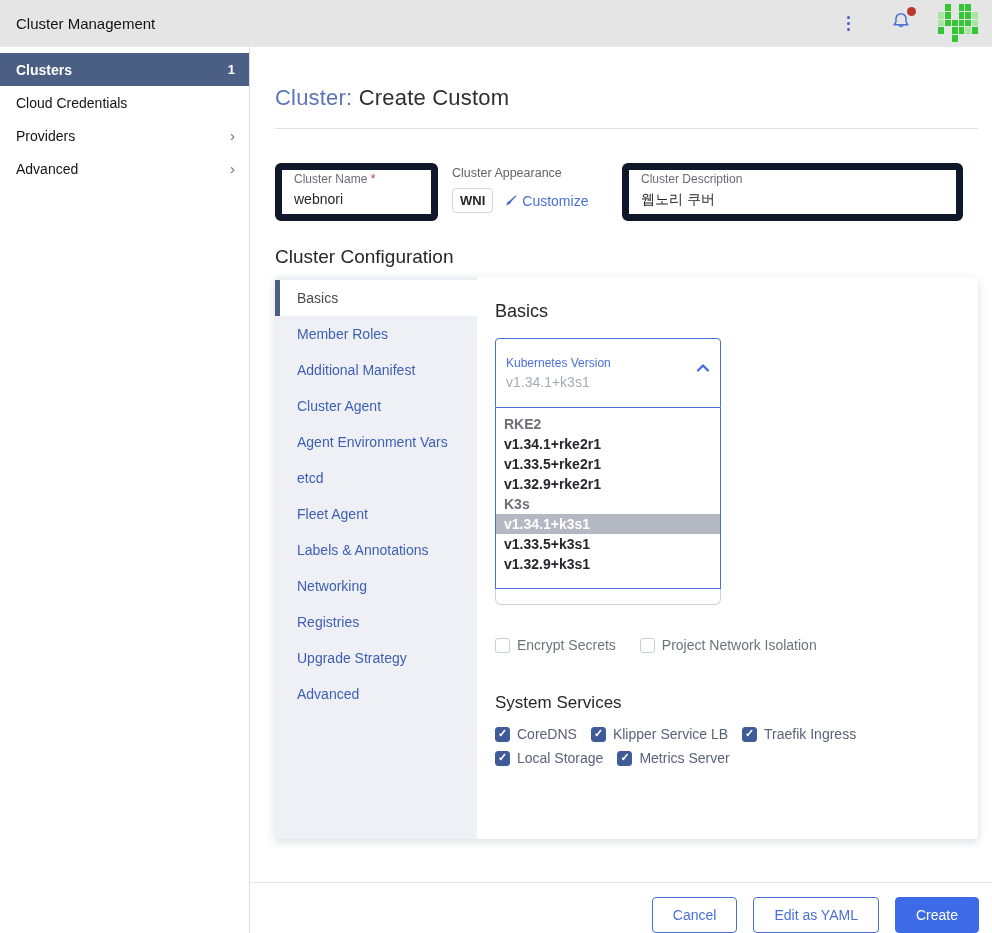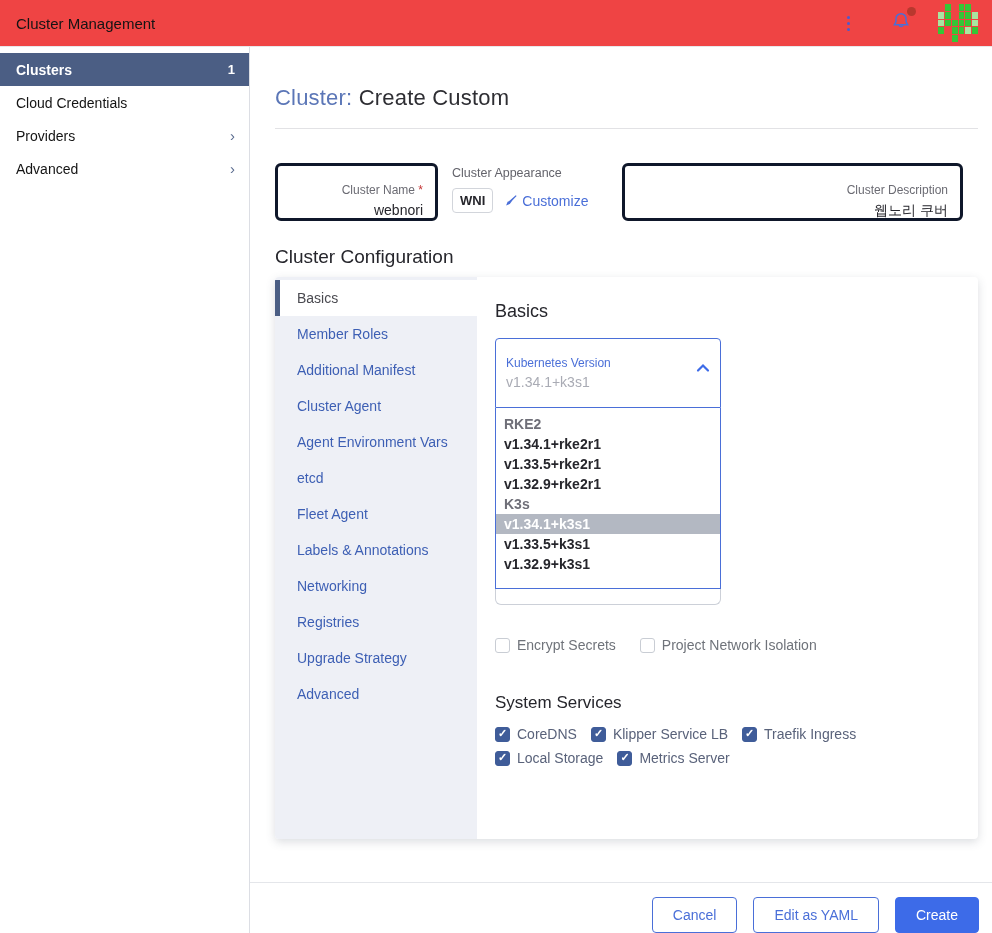--- a/index.html
+++ b/index.html
@@ -1,19 +1,19 @@
 <!DOCTYPE html>
 <html><head>
 <meta charset="utf-8">
 <style>
   * { margin:0; padding:0; box-sizing:border-box; }
   html,body { width:992px; height:933px; background:#fff; font-family:"Liberation Sans", sans-serif; color:#2e2e33; overflow:hidden; }
 
   
-  .header { height:47px; display:flex; align-items:center; padding:0 14px 0 16px; border-bottom:1px solid #e7e7ea; background:#ef4444; }
+  .header { height:47px; display:flex; align-items:center; padding:0 14px 0 16px; border-bottom:1px solid #e7e7ea; background:#e5e5e5; }
   .header-title { font-size:15px; color:#141414; }
   .header-spacer { flex:1; }
   .kebab { display:flex; flex-direction:column; gap:3px; padding:6px 10px; cursor:pointer; }
   .kebab span { width:3px; height:3px; border-radius:50%; background:#4a5bd0; }
   .bell-wrap { position:relative; margin:0 26px 0 30px; cursor:pointer; }
   .bell-dot { position:absolute; top:-3px; right:-4px; width:9px; height:9px; border-radius:50%; background:#b8382e; }
   .brand { width:40px; height:38px; display:grid; grid-template-columns:repeat(6,1fr); grid-template-rows:repeat(5,1fr); gap:1px; }
   .brand i { display:block; }
   .brand i.g { background:#35c636; }
   .brand i.l { background:#a8e6a0; }
@@ -28,21 +28,21 @@
 
   .main { flex:1; display:flex; flex-direction:column; }
   .main-body { flex:1; padding:38px 17px 0 25px; }
 
   .page-title { font-size:22px; letter-spacing:.2px; }
   .page-title .pre { color:#5b76b7; }
   .rule { border-bottom:1px solid #e2e2e5; margin-top:17px; }
 
   
   .form-row { display:flex; margin-top:34px; width:688px; }
-  .field-box { border:3px solid #0f172a; border-radius:6px; height:58px; padding:17px 12px; background:#fff;text-align:right; }
+  .field-box { border:7px solid #0f172a; border-radius:6px; height:58px; padding:2px 12px; background:#fff; }
   .field-label { font-size:12px; color:#6b6b73; }
   .req { color:#c43535; }
   .field-value { font-size:14px; color:#26262c; margin-top:5px; }
   .fb-name { width:163px; flex:none; }
   .appearance { width:156px; margin-left:14px; flex:none; padding-top:3px; }
   .app-label { font-size:12.5px; color:#63636b; }
   .app-row { display:flex; align-items:center; margin-top:8px; }
   .wni-badge { border:1px solid #d2d5db; border-radius:4px; padding:4px 7px; font-size:13px; font-weight:bold; color:#26262c; }
   .customize { display:flex; align-items:center; gap:5px; margin-left:11px; color:#4a6fd8; font-size:14px; cursor:pointer; }
   .fb-desc { flex:1; margin-left:14px; }

